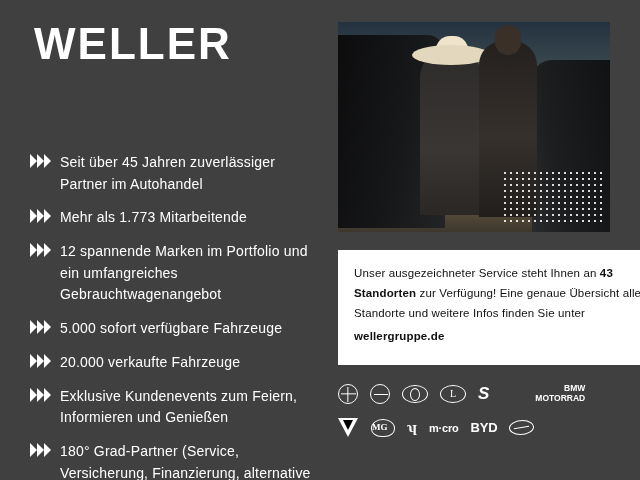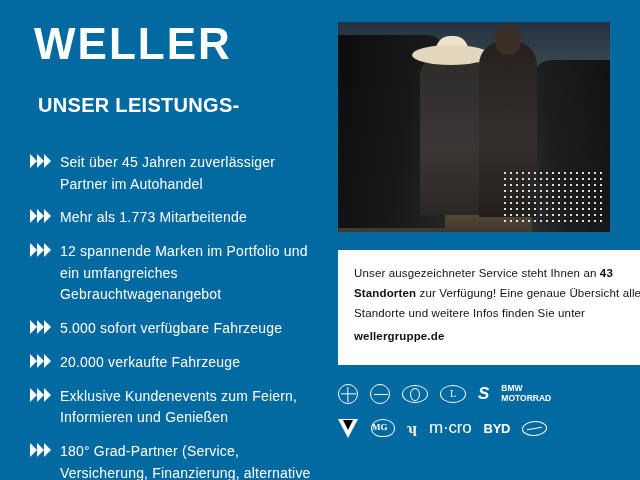--- a/index.html
+++ b/index.html
@@ -7,21 +7,21 @@
     padding: 0;
     background: #000;
   }
   body {
     font-family: "DejaVu Sans", sans-serif;
   }
   #page {
     position: relative;
     width: 640px;
     height: 480px;
-    background: #0369a1;
+    background: #404040;
     overflow: hidden;
   }
 
   
   .brand {
     position: absolute;
     left: 34px;
     top: 22px;
     color: #ffffff;
     font-family: "Liberation Sans", sans-serif;
@@ -307,21 +307,22 @@
   .suzuki-logo {
     font-size: 17px;
     font-weight: bold;
     font-family: "Liberation Sans", sans-serif;
     font-style: italic;
   }
   .bmwm-logo {
     font-size: 8.5px;
     line-height: 1.15;
     font-weight: bold;
-    text-align: left;
+    text-align: right;
+    margin-left: 34px;
   }
   .tri-logo {
     width: 21px; height: 19px;
     position: relative;
   }
   .tri-logo::before {
     content: "";
     position: absolute;
     left: 0; top: 0;
     width: 0; height: 0;
@@ -347,22 +348,22 @@
     font-weight: bold;
     line-height: 15px;
     font-family: "Liberation Serif", serif;
   }
   .h-logo {
     font-size: 15px;
     font-weight: bold;
     font-family: "Liberation Serif", serif;
   }
   .micro-logo {
-    font-size: 17px;
-    font-weight: normal;
+    font-size: 11px;
+    font-weight: bold;
     letter-spacing: -0.2px;
   }
   .byd-logo {
     font-size: 13px;
     font-weight: bold;
     letter-spacing: -0.2px;
     text-align: center;
   }
   .hyundai-logo {
     width: 25px; height: 15px;
@@ -382,21 +383,20 @@
   }
 </style>
 </head>
 <body>
 
 <div id="page">
 
   <div class="brand">WELLER</div>
 
   <div class="headline">
-    <div>UNSER LEISTUNGS-</div>
   </div>
 
   <div class="bullets">
     <div class="bullet">
       <span class="chev">
           <span class="c1"></span>
           <span class="c2"></span>
           <span class="c3"></span>
         </span>
       <span class="bullet-text">Seit über 45 Jahren zuverlässiger Partner im Autohandel</span>

